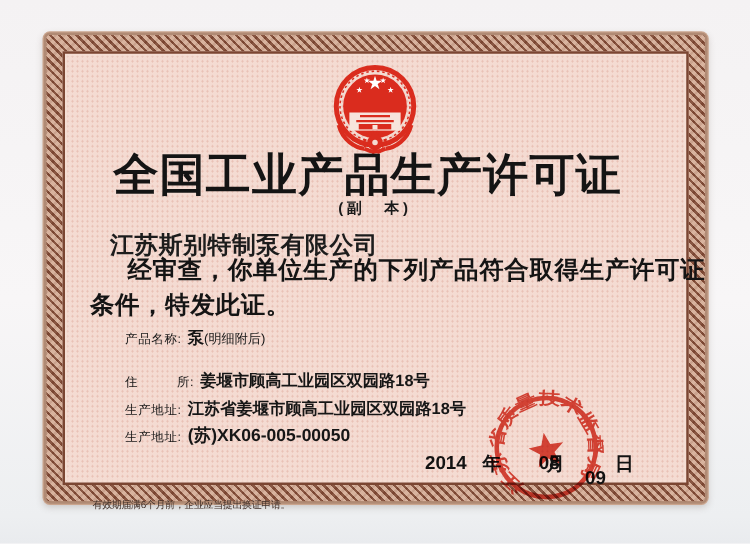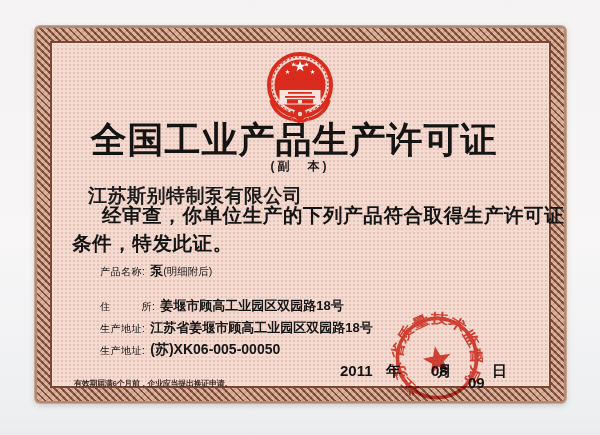--- a/index.html
+++ b/index.html
@@ -47,21 +47,21 @@
   .lbl{font-weight:normal;font-size:10px;letter-spacing:0.5px;text-align:right;}
   .val{font-weight:bold;font-size:13px;margin-left:5px;}
   .val-lg{font-weight:bold;font-size:14px;margin-left:5px;}
   .note{font-weight:normal;font-size:10.5px;}
   .spacer2{display:inline-block;width:31px;}
   .row-product{top:261px;}
   .row-residence{top:296px;}
   .row-prodaddr{top:318px;}
   .row-certno{top:340px;}
   .row-valid{top:362px;}
-  .footnote{left:74px;top:378px;font-size:8px;font-weight:bold;color:#402f28;letter-spacing:-0.3px;}
+  .footnote{left:74px;top:398px;font-size:8px;font-weight:normal;color:#402f28;letter-spacing:-0.3px;}
   .dateline{left:340px;top:362px;width:175px;height:18px;font-weight:bold;color:#121212;font-size:15px;}
   .dateline span{position:absolute;top:0;}
   .d-year{left:0;}  .d-yu{left:46px;}
   .d-month{left:91px;} .d-mu{left:97px;}
   .d-day{left:128px;margin-top:12px;}  .d-du{left:152px;}
   .emblem{position:absolute;left:254px;top:48px;width:92px;height:82px;}
   .sealbox{
     position:absolute;left:391px;top:312px;width:92px;height:92px;
     transform:rotate(-10deg);opacity:0.9;mix-blend-mode:multiply;z-index:5;
   }
@@ -126,21 +126,21 @@
   </div>
 
   <div class="row row-certno">
     <span class="lbl">生产地址:</span><span class="val-lg">(苏)XK06-005-00050</span>
   </div>
 
 
   <div class="abs footnote">有效期届满6个月前，企业应当提出换证申请。</div>
 
   <div class="abs dateline">
-    <span class="d-year">2011</span>
+    <span class="d-year">2014</span>
     <span class="d-yu">年</span>
     <span class="d-month">08</span>
     <span class="d-mu">月</span>
     <span class="d-day">09</span>
     <span class="d-du">日</span>
   </div>
 
   <svg class="sealbox" viewBox="0 0 100 100">
     <circle cx="50" cy="50" r="43" fill="none" stroke="#d8382a" stroke-width="4"></circle>
     <path id="sealArc" d="M 25.6 79.1 A 38 38 0 1 1 74.4 79.1" fill="none"></path>

